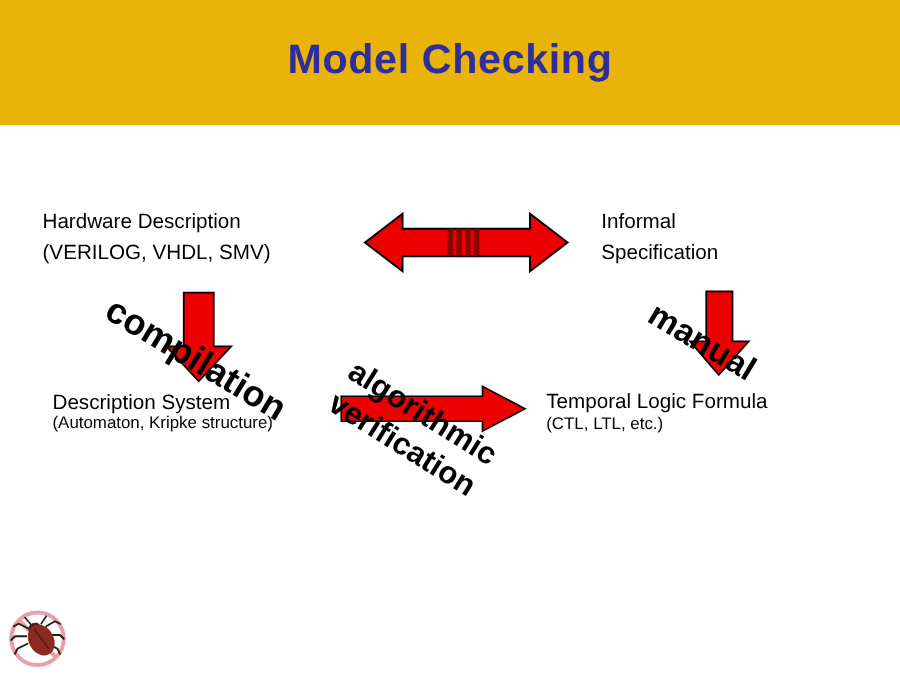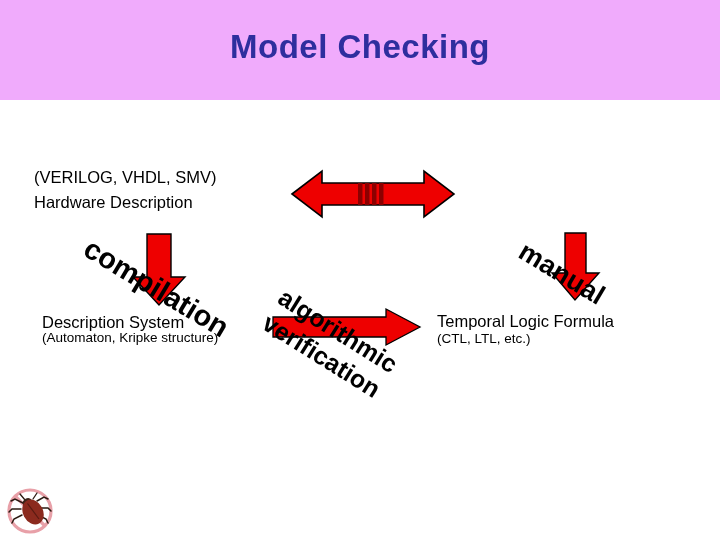--- a/index.html
+++ b/index.html
@@ -14,21 +14,21 @@
     overflow: hidden;
     font-family: "Liberation Sans", sans-serif;
   }
 
   
   #title-banner {
     position: absolute;
     left: 0; top: 0;
     width: 720px;
     height: 100px;
-    background: #f0abfc;
+    background: #eab308;
   }
   #page-title {
     position: absolute;
     left: 0;
     top: 28px;
     width: 720px;
     text-align: center;
     font-size: 33px;
     font-weight: bold;
     color: #2E2E9E;
@@ -109,28 +109,30 @@
   }
 </style>
 </head>
 <body>
 
 <div id="title-banner">
   <div id="page-title">Model Checking</div>
 </div>
 
 <div class="text-block lbl-main" id="hardware-desc">
+  <div>Hardware Description</div>
   <div>(VERILOG, VHDL, SMV)</div>
-  <div>Hardware Description</div>
 </div>
 
 <div class="text-block lbl-main" id="transition-system">Description System</div>
 <div class="text-block lbl-sub" id="transition-system-sub">(Automaton, Kripke structure)</div>
 
 <div class="text-block lbl-main" id="informal-spec">
+  <div>Informal</div>
+  <div>Specification</div>
 </div>
 
 <div class="text-block lbl-main" id="temporal-formula">Temporal Logic Formula</div>
 <div class="text-block lbl-sub" id="temporal-formula-sub">(CTL, LTL, etc.)</div>
 
 <svg class="arrow-svg" id="arrow-bidirectional" width="166" height="52" viewBox="0 0 166 52">
   <polygon points="2,26 32,3 32,15 134,15 134,3 164,26 134,49 134,37 32,37 32,49" fill="#EE0000" stroke="#000000" stroke-width="1.6"></polygon>
   <rect x="68" y="15" width="4.5" height="22" fill="#8B0000"></rect>
   <rect x="75" y="15" width="4.5" height="22" fill="#8B0000"></rect>
   <rect x="82" y="15" width="4.5" height="22" fill="#8B0000"></rect>

